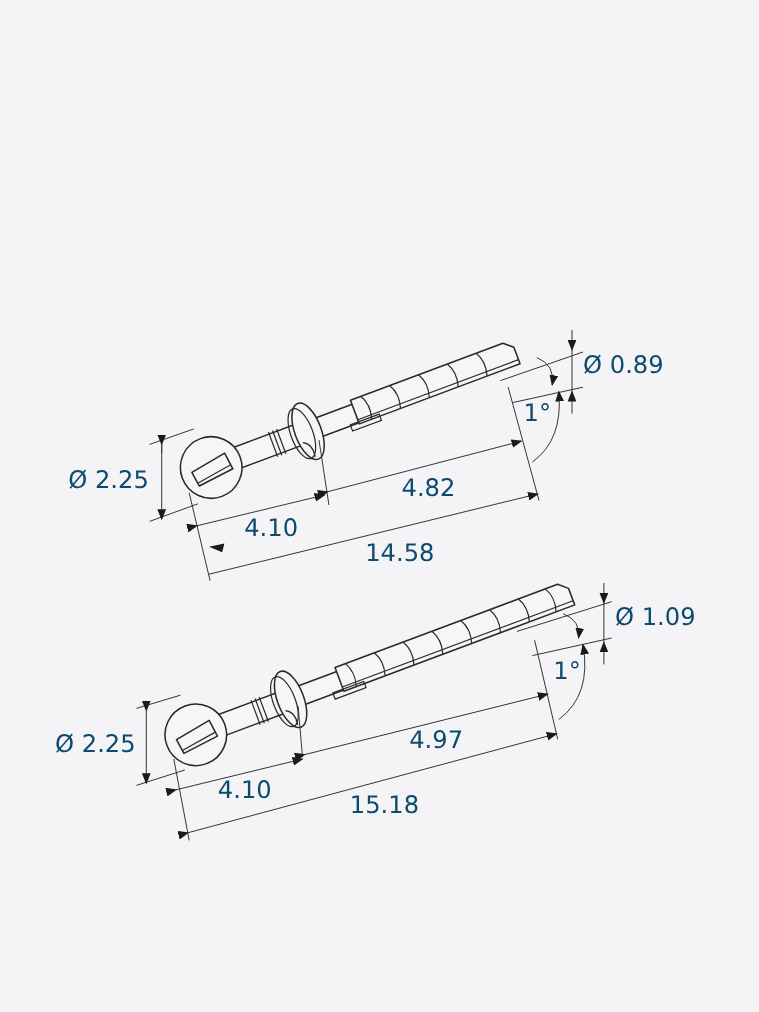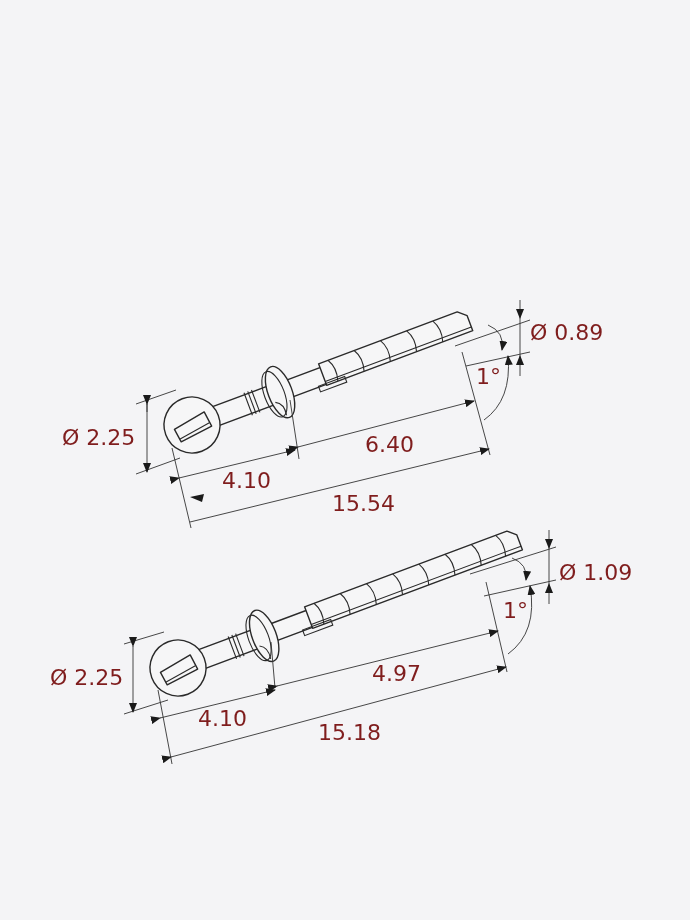--- a/index.html
+++ b/index.html
@@ -3,21 +3,21 @@
 <meta charset="utf-8">
 <style>
   html,body{margin:0;padding:0;}
   body{width:690px;height:920px;background:#f4f4f6;overflow:hidden;position:relative;
        font-family:"DejaVu Sans","Liberation Sans",sans-serif;}
   svg{position:absolute;left:0;top:0;}
   .part{fill:#f6f6f7;stroke:#2a2a2a;stroke-width:1.4;stroke-linejoin:round;}
   .thin{fill:none;stroke:#2a2a2a;stroke-width:1.1;}
   .dim{fill:none;stroke:#333;stroke-width:0.9;}
   .arr{fill:#1a1a1a;}
-  .lbl{position:absolute;font-size:22px;color:#7f1d1d;white-space:nowrap;line-height:1;}
+  .lbl{position:absolute;font-size:22px;color:#0c4a6e;white-space:nowrap;line-height:1;}
 </style>
 </head>
 <body>
 
 <svg width="690" height="920" viewBox="0 0 690 920">
   <defs>
     <marker id="ah" markerWidth="10" markerHeight="8" refX="9" refY="4" orient="auto" markerUnits="userSpaceOnUse">
       <path d="M0,0 L10,4 L0,8 z" class="arr"></path>
     </marker>
   </defs>
@@ -125,21 +125,21 @@
     <line class="dim" x1="549" y1="548" x2="549" y2="584"></line>
     <path class="dim" d="M512,558 Q528,564 526,580" marker-end="url(#ah)"></path>
     <path class="dim" d="M508,654 Q538,632 530,586" marker-end="url(#ah)"></path>
   </g>
 </svg>
 
 <div class="lbl" style="left:62px;top:427px;">Ø 2.25</div>
 <div class="lbl" style="left:530px;top:322px;">Ø 0.89</div>
 <div class="lbl" style="left:476px;top:366px;">1°</div>
 <div class="lbl" style="left:222px;top:470px;">4.10</div>
-<div class="lbl" style="left:365px;top:434px;">6.40</div>
-<div class="lbl" style="left:332px;top:493px;">15.54</div>
+<div class="lbl" style="left:365px;top:434px;">4.82</div>
+<div class="lbl" style="left:332px;top:493px;">14.58</div>
 
 <div class="lbl" style="left:50px;top:667px;">Ø 2.25</div>
-<div class="lbl" style="left:559px;top:551px;margin-top:11px;">Ø 1.09</div>
+<div class="lbl" style="left:559px;top:551px;">Ø 1.09</div>
 <div class="lbl" style="left:503px;top:600px;">1°</div>
 <div class="lbl" style="left:198px;top:708px;">4.10</div>
 <div class="lbl" style="left:372px;top:663px;">4.97</div>
 <div class="lbl" style="left:318px;top:722px;">15.18</div>
 
 </body></html>

